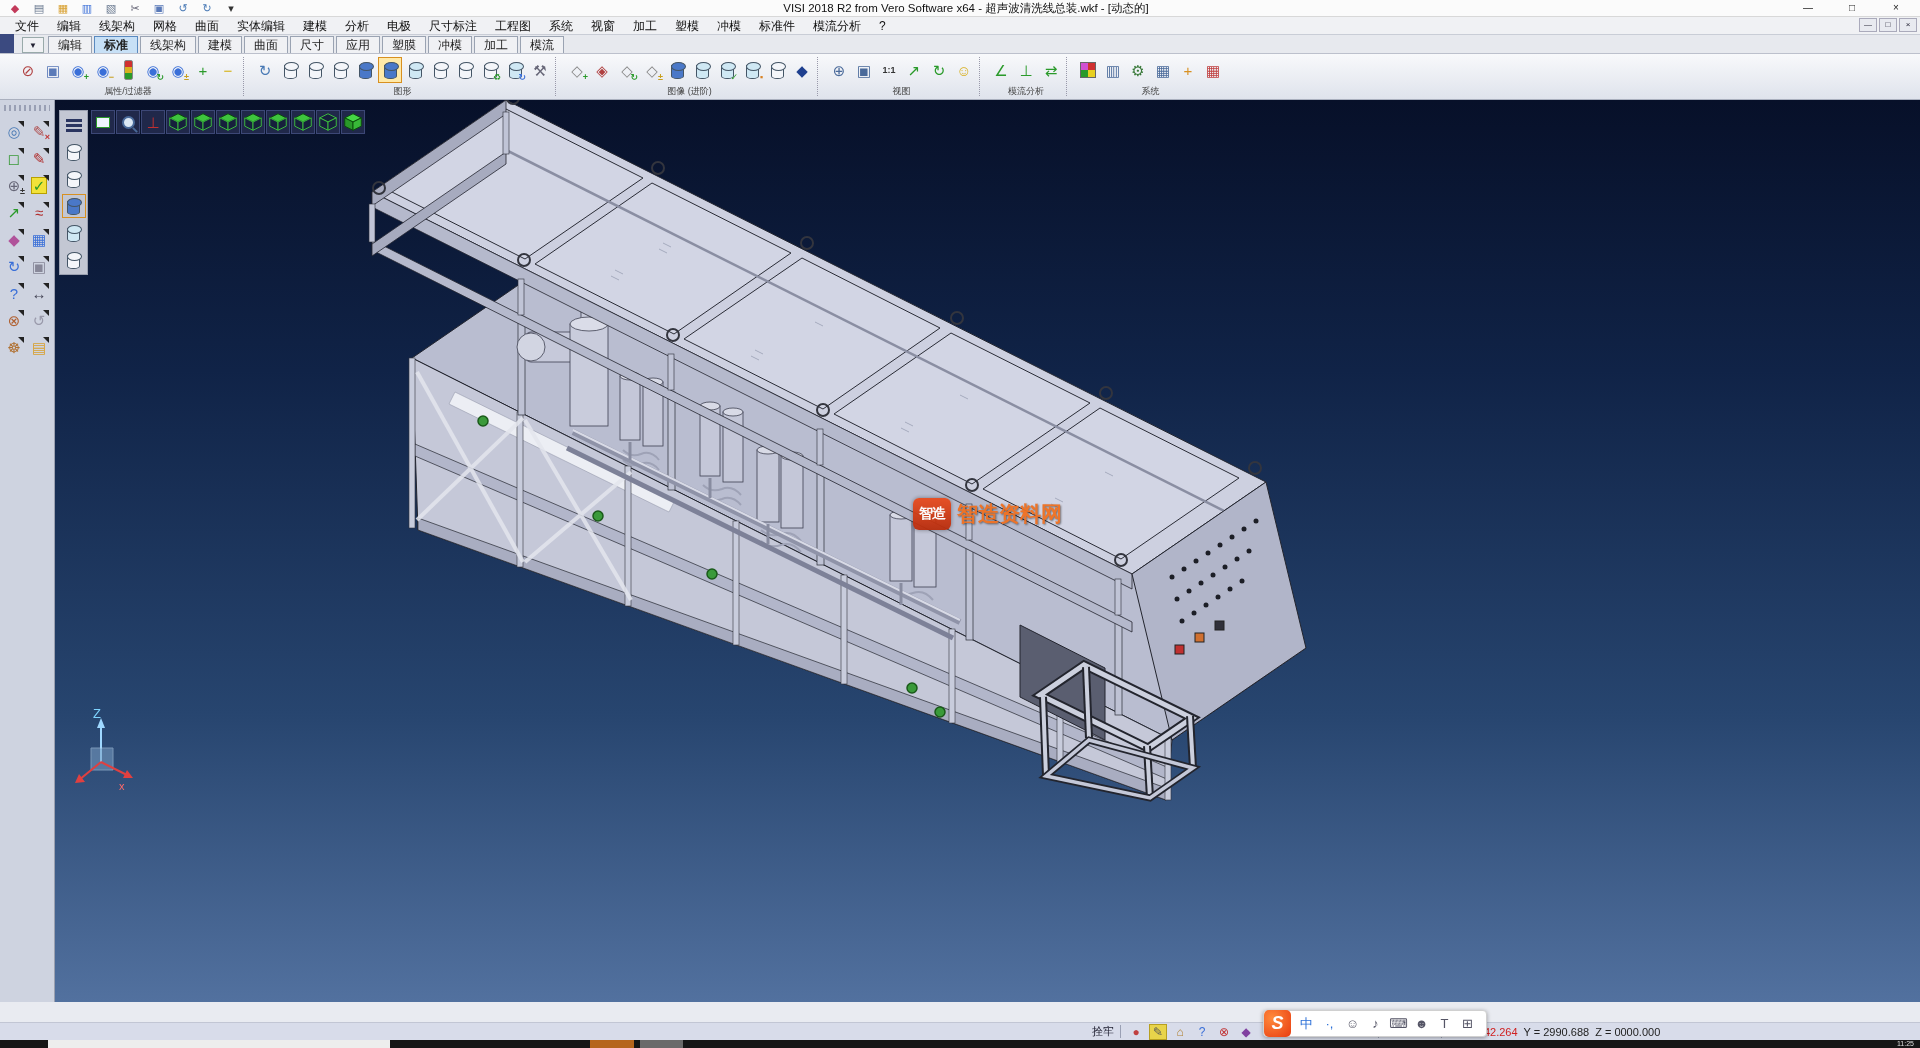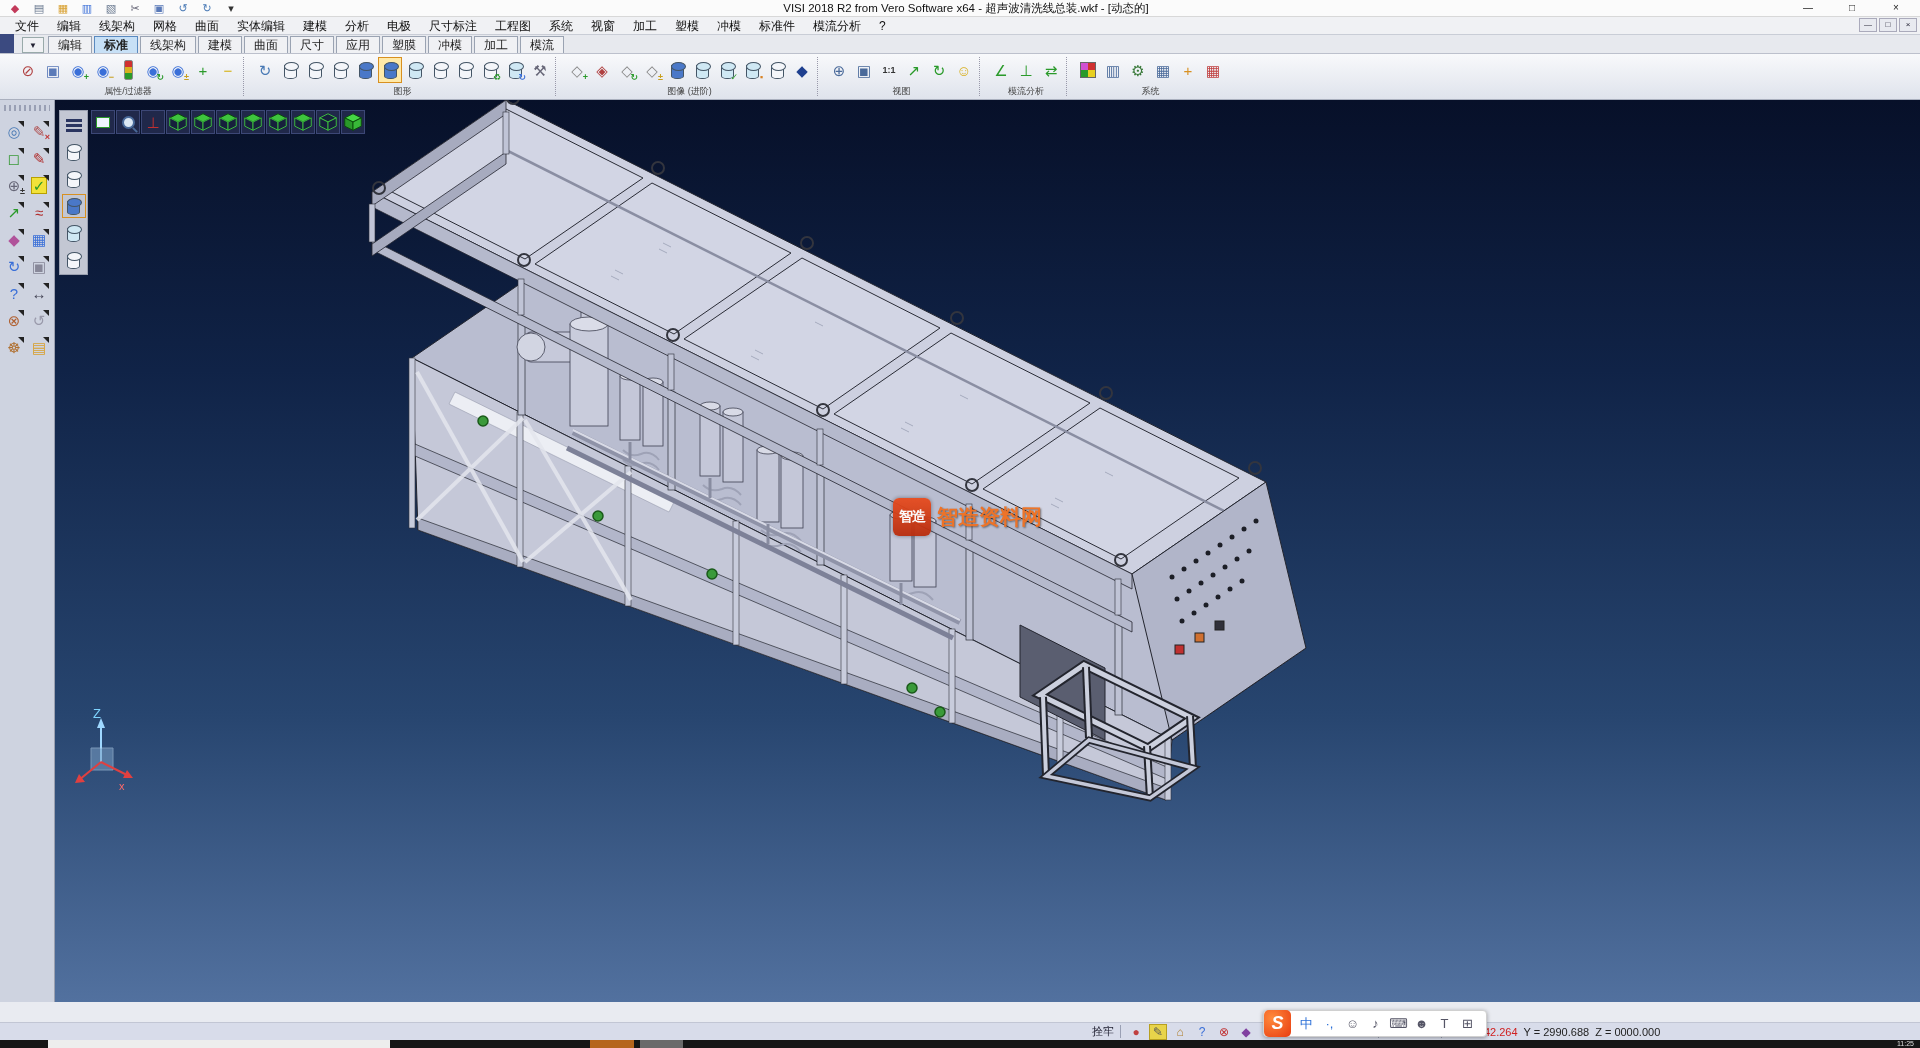--- a/index.html
+++ b/index.html
@@ -86,23 +86,23 @@
     background:linear-gradient(180deg,#071029 0%,#102347 30%,#27456f 68%,#52719f 100%); overflow:hidden; }
   #vp-vstrip { position:absolute; left:4px; top:10px; width:29px; padding:2px;
     background:#c3c7d3; border:1px solid #9aa0b0; display:flex; flex-direction:column; align-items:center; gap:3px; }
   #vp-vstrip .ic { width:24px; height:24px; background:#c3c7d3; }
   #vp-topbar { position:absolute; left:36px; top:10px; display:flex; gap:1px; }
   #vp-topbar .ic { width:24px; height:24px; background:#20284a; border:1px solid #3c4776; }
   #machine-svg { position:absolute; left:0; top:0; }
 
   
   #watermark { position:absolute; left:838px; top:398px; display:flex; align-items:center; gap:6px; opacity:.95; }
-  #wm-logo { width:38px; height:38px; border-radius:6px; background:linear-gradient(#e84c1e,#b82c0c);
+  #wm-logo { width:38px; height:32px; border-radius:6px; background:linear-gradient(#e84c1e,#b82c0c);
     color:#fff; font-weight:bold; font-size:14px; letter-spacing:-1px;
-    display:flex; align-items:center; justify-content:center; box-shadow:0 0 4px rgba(0,0,0,.4); }
+    display:flex; align-items:center; justify-content:center; box-shadow:0 0 4px rgba(0,0,0,.4);margin-left:20px; }
   #wm-text { font-size:21px; font-weight:bold; color:#f07020; text-shadow:1px 1px 2px rgba(0,0,0,.5); }
 
   
   #statusbar1 { position:absolute; left:0; top:1002px; width:100%; height:20px;
     background:#d8dcea; border-top:1px solid #aab0c0; display:flex; align-items:center;
     justify-content:flex-end; padding-right:8px; font-size:11px; color:#223; gap:7px; }
   #statusbar1 .ssep { width:1px; height:14px; background:#9aa0b4; }
   #statusbar1 .sdot { width:1px; height:14px; border-left:1px dotted #9aa0b4; }
   #sb1-radio { width:8px; height:8px; border:1px solid #778; border-radius:50%; background:#eef; }
   #sb1-layer { font-weight:bold; }

